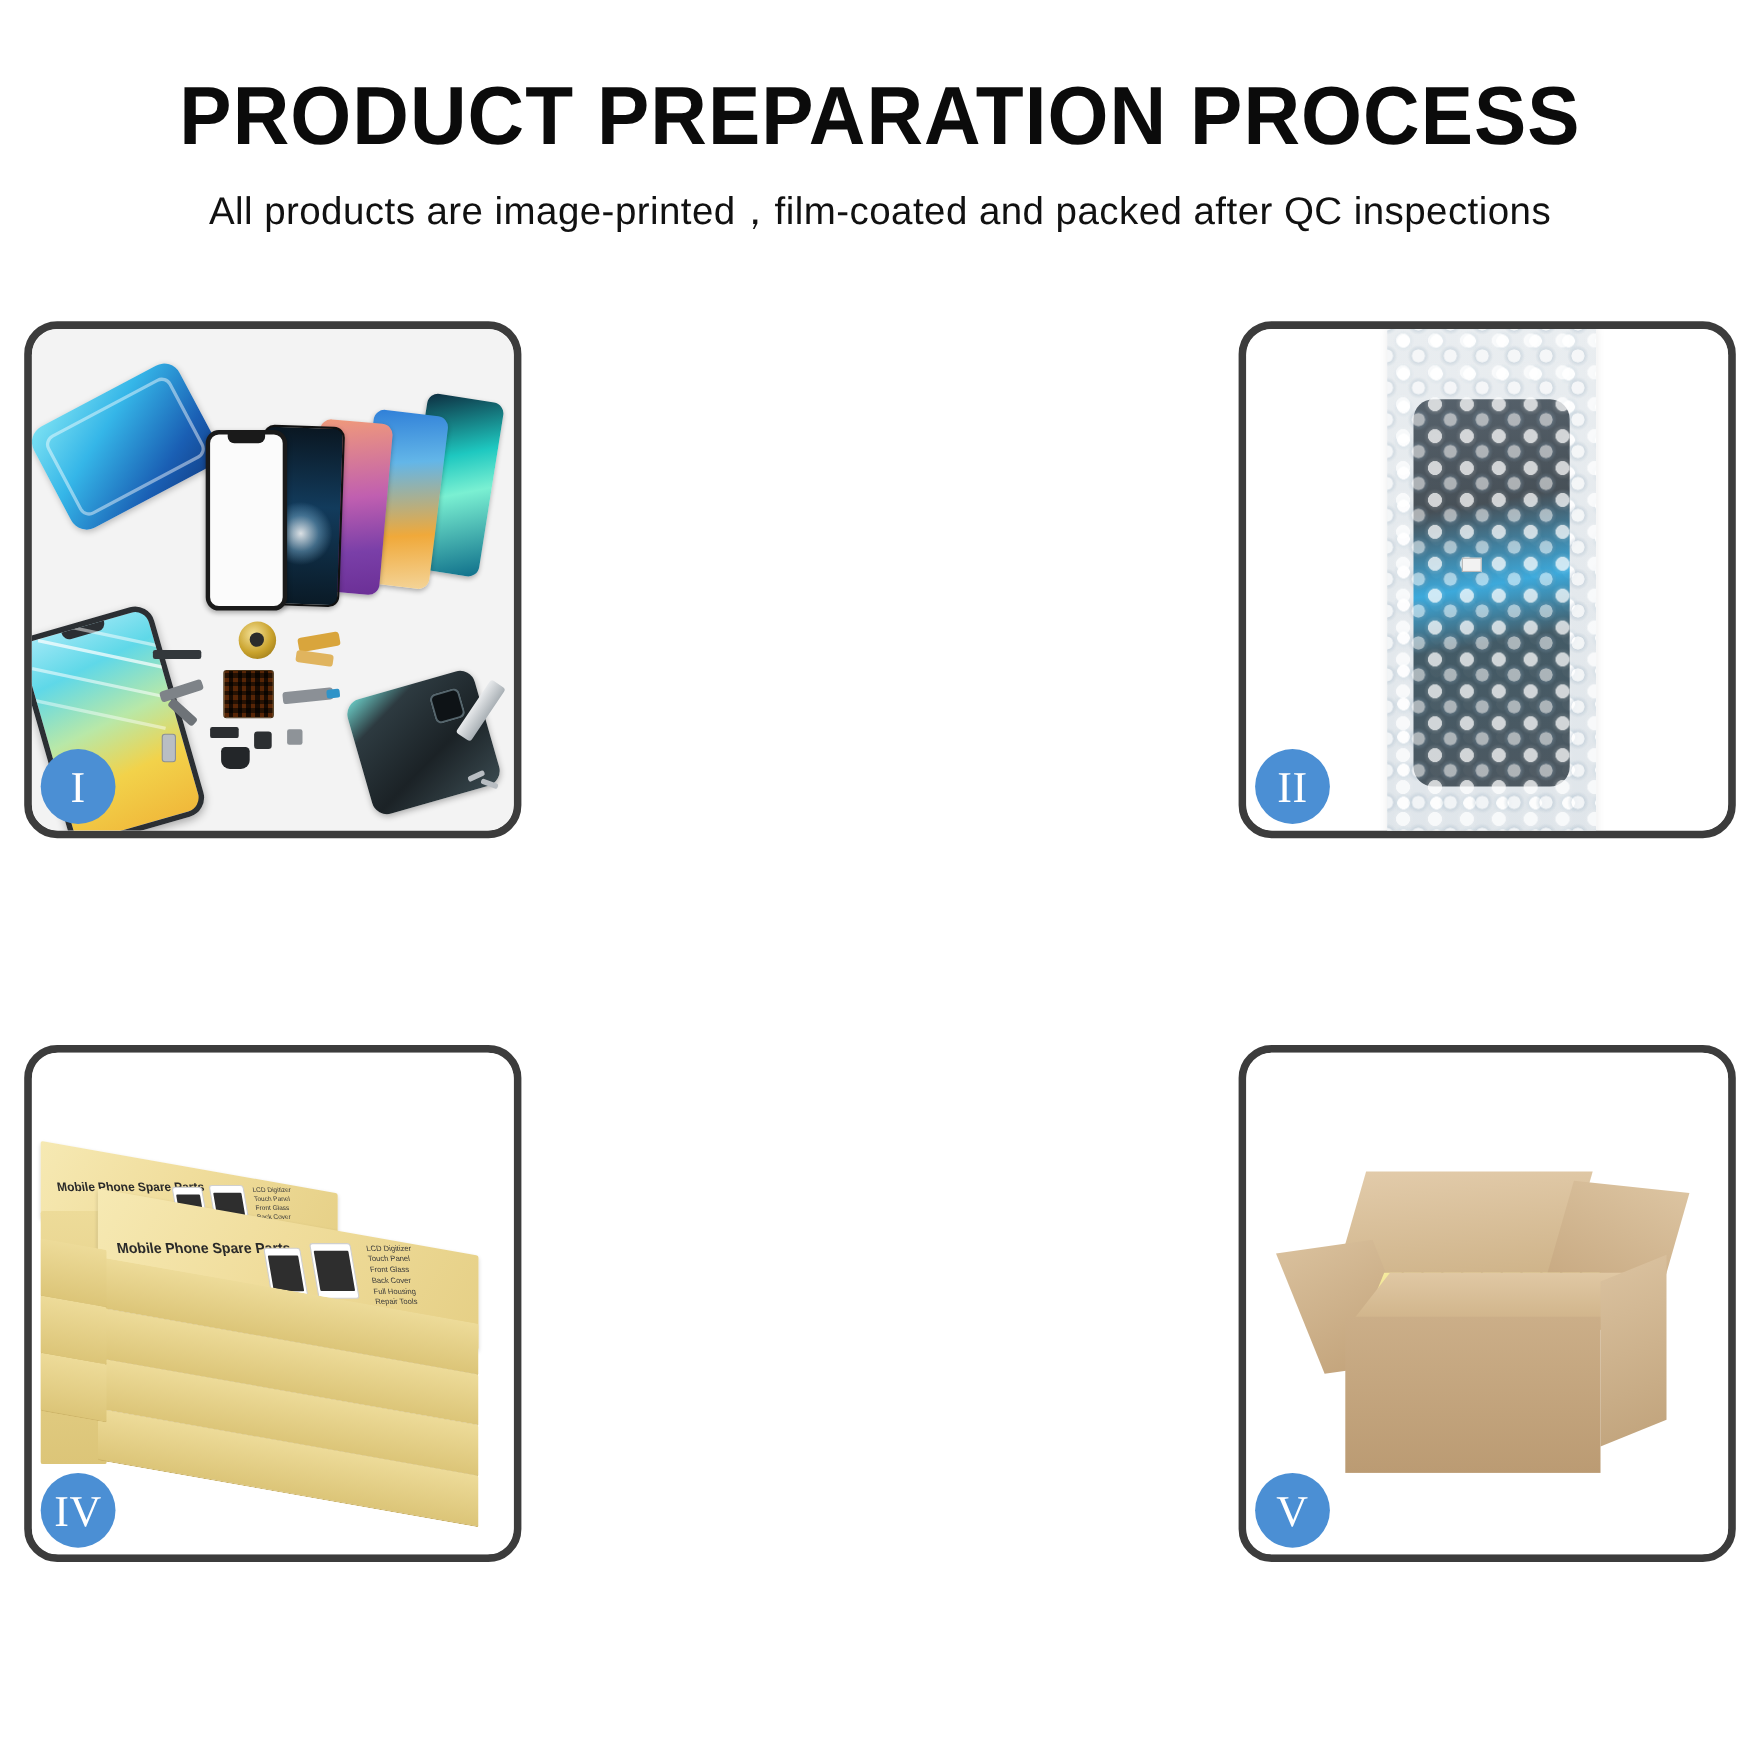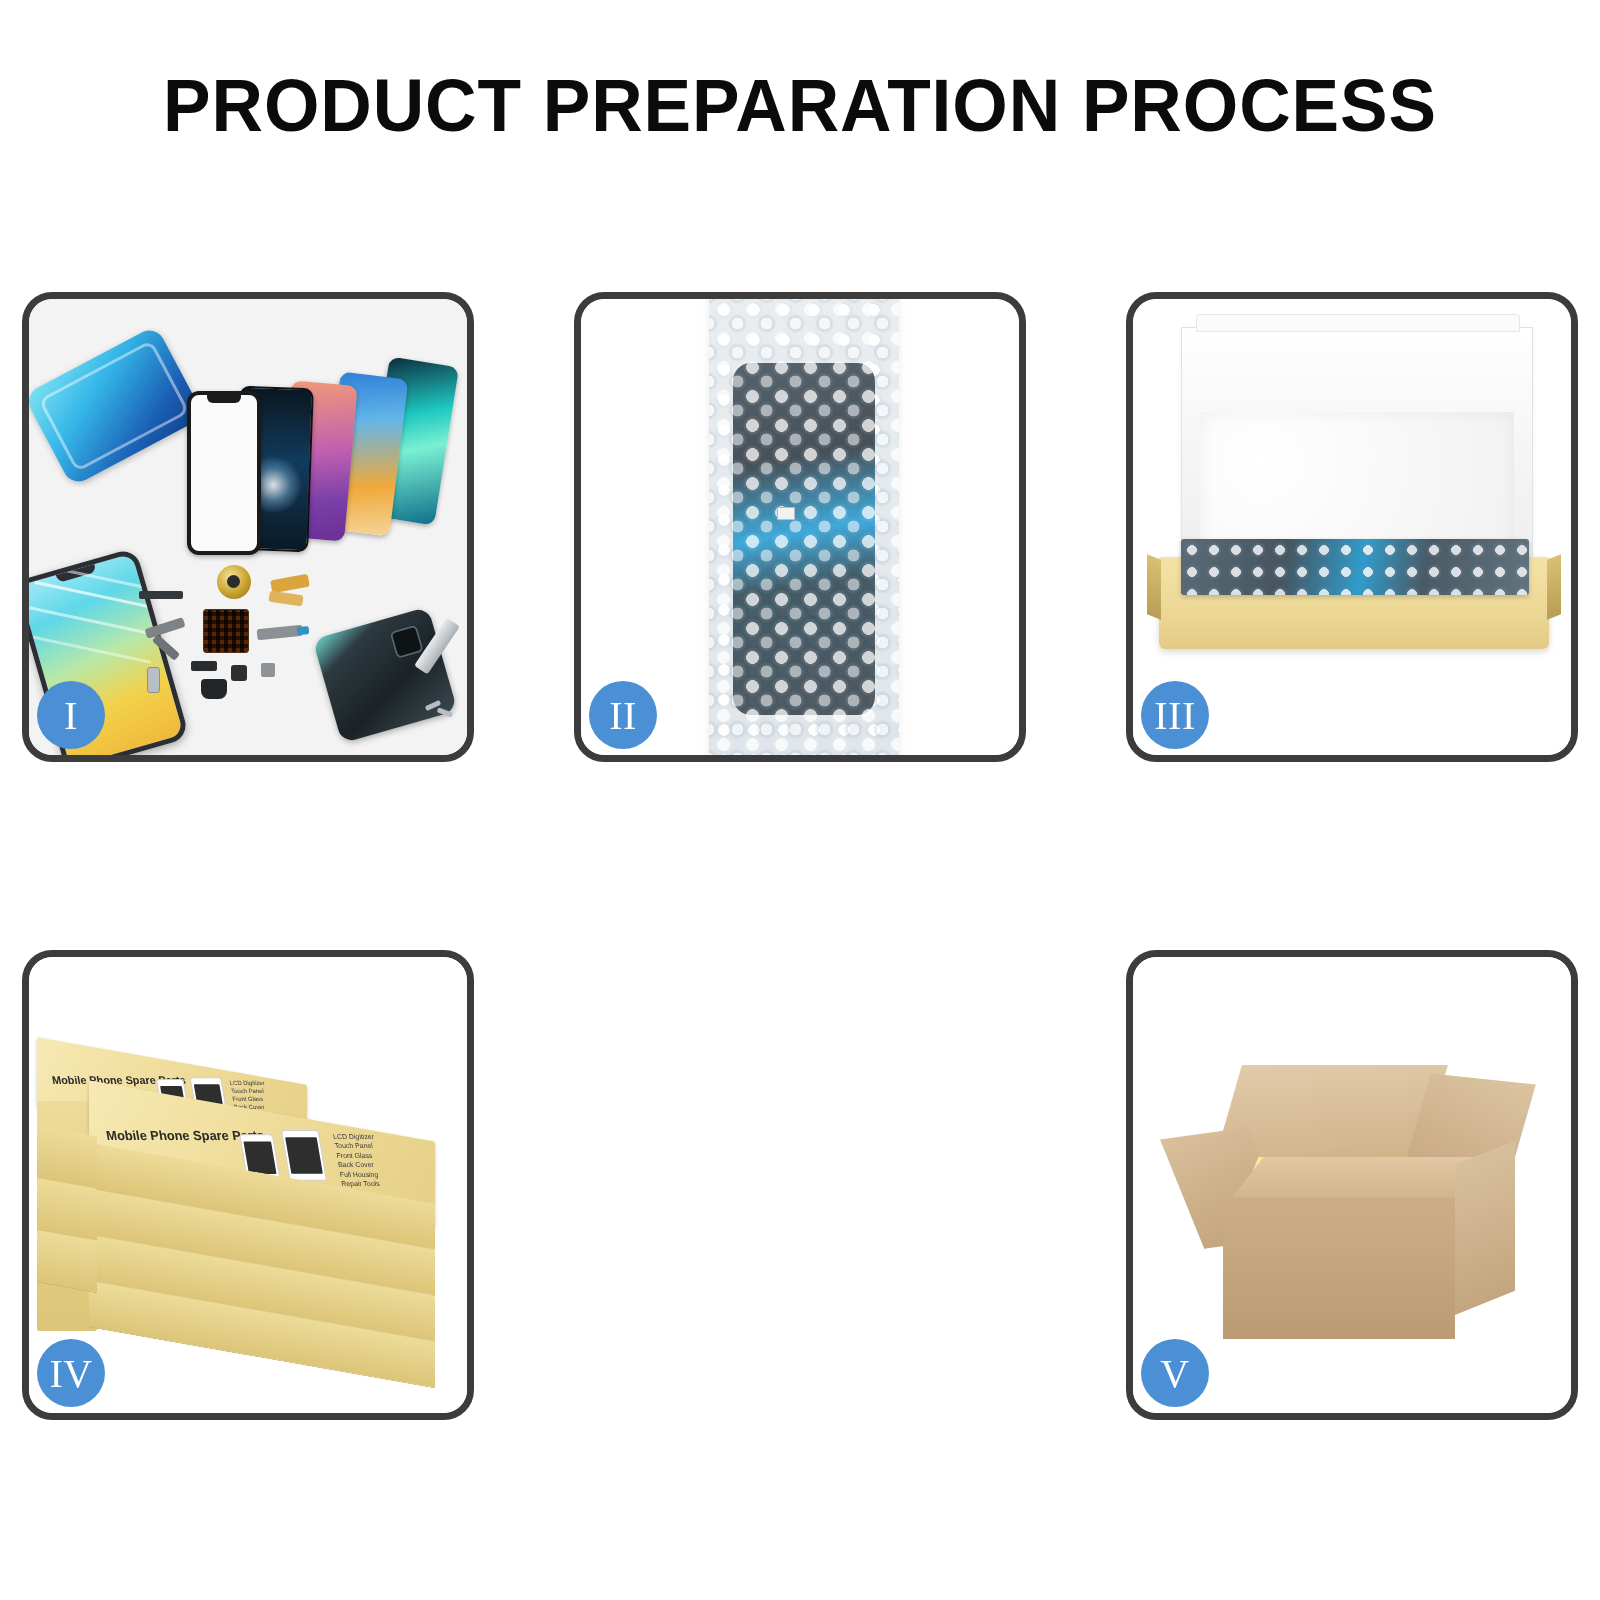--- a/index.html
+++ b/index.html
@@ -238,20 +238,21 @@
   .t3{ left:88px; top:268px; width:24px;height:50px; background:rgba(190,162,124,.8);}
   .shadowglass{ position:absolute; left:240px; top:2px; width:170px;height:110px;
     background:linear-gradient(140deg,rgba(230,238,244,.9),rgba(250,252,254,.5));
     transform:skewY(14deg); border-radius:4px;}
 </style>
 </head>
 <body>
 
 <div class="header">
   <div class="title">PRODUCT PREPARATION PROCESS</div>
+  <div class="subtitle">All products are image-printed，film-coated and packed after QC inspections</div>
 </div>
 
 <div class="grid">
 
   <div class="row">
 
     <div class="panel">
       <div class="panel-inner p1">
         <div class="ph g1"></div>
         <div class="fan">
@@ -288,30 +289,20 @@
       <div class="panel-inner p2">
         <div class="bw">
           <div class="inner"></div>
           <div class="bubbles"></div>
           <div class="tag"></div>
         </div>
       </div>
       <div class="badge">II</div>
     </div>
 
-    <div class="panel">
-      <div class="panel-inner p3">
-        <div class="lid">
-          <div class="foam"></div>
-        </div>
-        <div class="wrapstrip"></div>
-        <div class="tray3"></div>
-      </div>
-      <div class="badge">III</div>
-    </div>
 
   </div>
 
   <div class="row two">
 
     <div class="panel">
       <div class="panel-inner p4">
         <div class="stack">
 
           <div class="gbox gtop" style="left:6px;top:78px;width:270px;height:70px;transform:skewY(10deg);">

